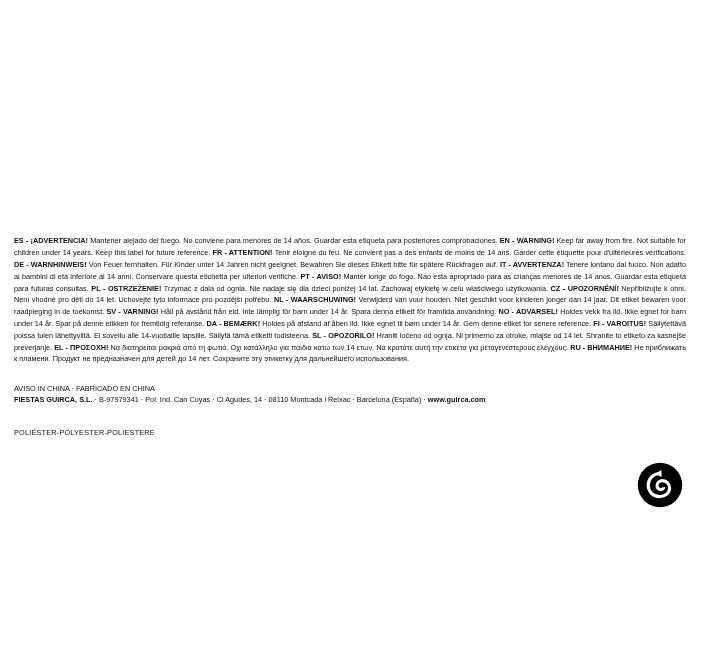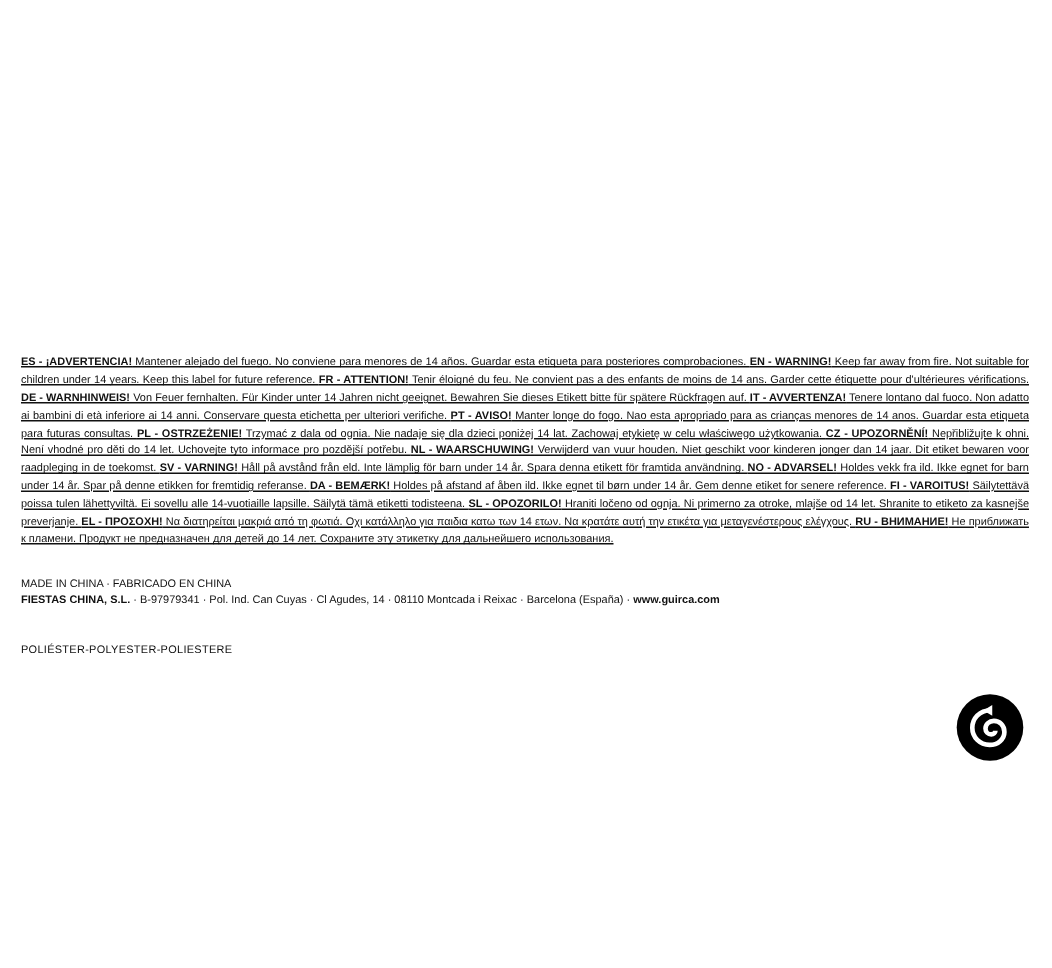--- a/index.html
+++ b/index.html
@@ -24,21 +24,20 @@
   }
   .warning-block {
     position: absolute;
     left: 14px;
     top: 228px;
     width: 672px;
     font-size: 7.3px;
     line-height: 1.62;
     text-align: justify;
     color: #111111;
-    text-decoration: underline;
   }
   .warning-block b {
     font-weight: bold;
   }
   .arabic-line {
     position: absolute;
     right: 14px;
     width: 260px;
     text-align: right;
     font-size: 8px;
@@ -90,24 +89,24 @@
 </style>
 </head>
 <body>
 
 <div class="page">
 
   <p class="warning-block"><b>ES - ¡ADVERTENCIA!</b> Mantener alejado del fuego. No conviene para menores de 14 años. Guardar esta etiqueta para posteriores comprobaciones. <b>EN - WARNING!</b> Keep far away from fire. Not suitable for children under 14 years. Keep this label for future reference. <b>FR - ATTENTION!</b> Tenir éloigné du feu. Ne convient pas a des enfants de moins de 14 ans. Garder cette étiquette pour d'ultérieures vérifications. <b>DE - WARNHINWEIS!</b> Von Feuer fernhalten. Für Kinder unter 14 Jahren nicht geeignet. Bewahren Sie dieses Etikett bitte für spätere Rückfragen auf. <b>IT - AVVERTENZA!</b> Tenere lontano dal fuoco. Non adatto ai bambini di età inferiore ai 14 anni. Conservare questa etichetta per ulteriori verifiche. <b>PT - AVISO!</b> Manter longe do fogo. Nao esta apropriado para as crianças menores de 14 anos. Guardar esta etiqueta para futuras consultas. <b>PL - OSTRZEŻENIE!</b> Trzymać z dala od ognia. Nie nadaje się dla dzieci poniżej 14 lat. Zachowaj etykietę w celu właściwego użytkowania. <b>CZ - UPOZORNĚNÍ!</b> Nepřibližujte k ohni. Není vhodné pro děti do 14 let. Uchovejte tyto informace pro pozdější potřebu. <b>NL - WAARSCHUWING!</b> Verwijderd van vuur houden. Niet geschikt voor kinderen jonger dan 14 jaar. Dit etiket bewaren voor raadpleging in de toekomst. <b>SV - VARNING!</b> Håll på avstånd från eld. Inte lämplig för barn under 14 år. Spara denna etikett för framtida användning. <b>NO - ADVARSEL!</b> Holdes vekk fra ild. Ikke egnet for barn under 14 år. Spar på denne etikken for fremtidig referanse. <b>DA - BEMÆRK!</b> Holdes på afstand af åben ild. Ikke egnet til børn under 14 år. Gem denne etiket for senere reference. <b>FI - VAROITUS!</b> Säilytettävä poissa tulen lähettyviltä. Ei sovellu alle 14-vuotiaille lapsille. Säilytä tämä etiketti todisteena. <b>SL - OPOZORILO!</b> Hraniti ločeno od ognja. Ni primerno za otroke, mlajše od 14 let. Shranite to etiketo za kasnejše preverjanje. <b>EL - ΠΡΟΣΟΧΗ!</b> Να διατηρείται μακριά από τη φωτιά. Οχι κατάλληλο για παιδια κατω των 14 ετων. Να κρατάτε αυτή την ετικέτα για μεταγενέστερους ελέγχους. <b>RU - ВНИМАНИЕ!</b> Не приближать к пламени. Продукт не предназначен для детей до 14 лет. Сохраните эту этикетку для дальнейшего использования.</p>
 
 
 
-  <div class="made-in">MADE IN CHINA · FABRICADO EN CHINA</div>
+  <div class="made-in">AVISO IN CHINA · FABRICADO EN CHINA</div>
 
   <div class="company-line">
-    <b>FIESTAS CHINA, S.L.</b><span> · B-97979341 · Pol. Ind. Can Cuyas · Cl Agudes, 14 · 08110 Montcada i Reixac · Barcelona (España) · </span><span class="web">www.guirca.com</span>
+    <b>FIESTAS GUIRCA, S.L.</b><span> · B-97979341 · Pol. Ind. Can Cuyas · Cl Agudes, 14 · 08110 Montcada i Reixac · Barcelona (España) · </span><span class="web">www.guirca.com</span>
   </div>
 
   <div class="material-line">POLIÉSTER-POLYESTER-POLIESTERE</div>
 
   <div class="recycle-badge">
     <svg width="46" height="46" viewBox="0 0 46 46" xmlns="http://www.w3.org/2000/svg">
       <circle cx="23" cy="23" r="22.2" fill="#000000"></circle>
       <path d="M23.5 11.5 C15.8 11.5 11.2 17.2 11.2 23.2 C11.2 29.6 16.2 34.6 22.7 34.6 C28.3 34.6 32.6 30.8 32.6 26.0 C32.6 21.6 29.3 18.6 25.6 18.6 C22.4 18.6 20.0 20.9 20.0 23.6 C20.0 25.9 21.7 27.6 23.8 27.6 C25.4 27.6 26.6 26.5 26.6 25.2" fill="none" stroke="#ffffff" stroke-width="3.1" stroke-linecap="butt"></path>
       <path d="M24.5 8.0 L24.5 15.2 L18.6 11.6 Z" fill="#ffffff"></path>
     </svg>

